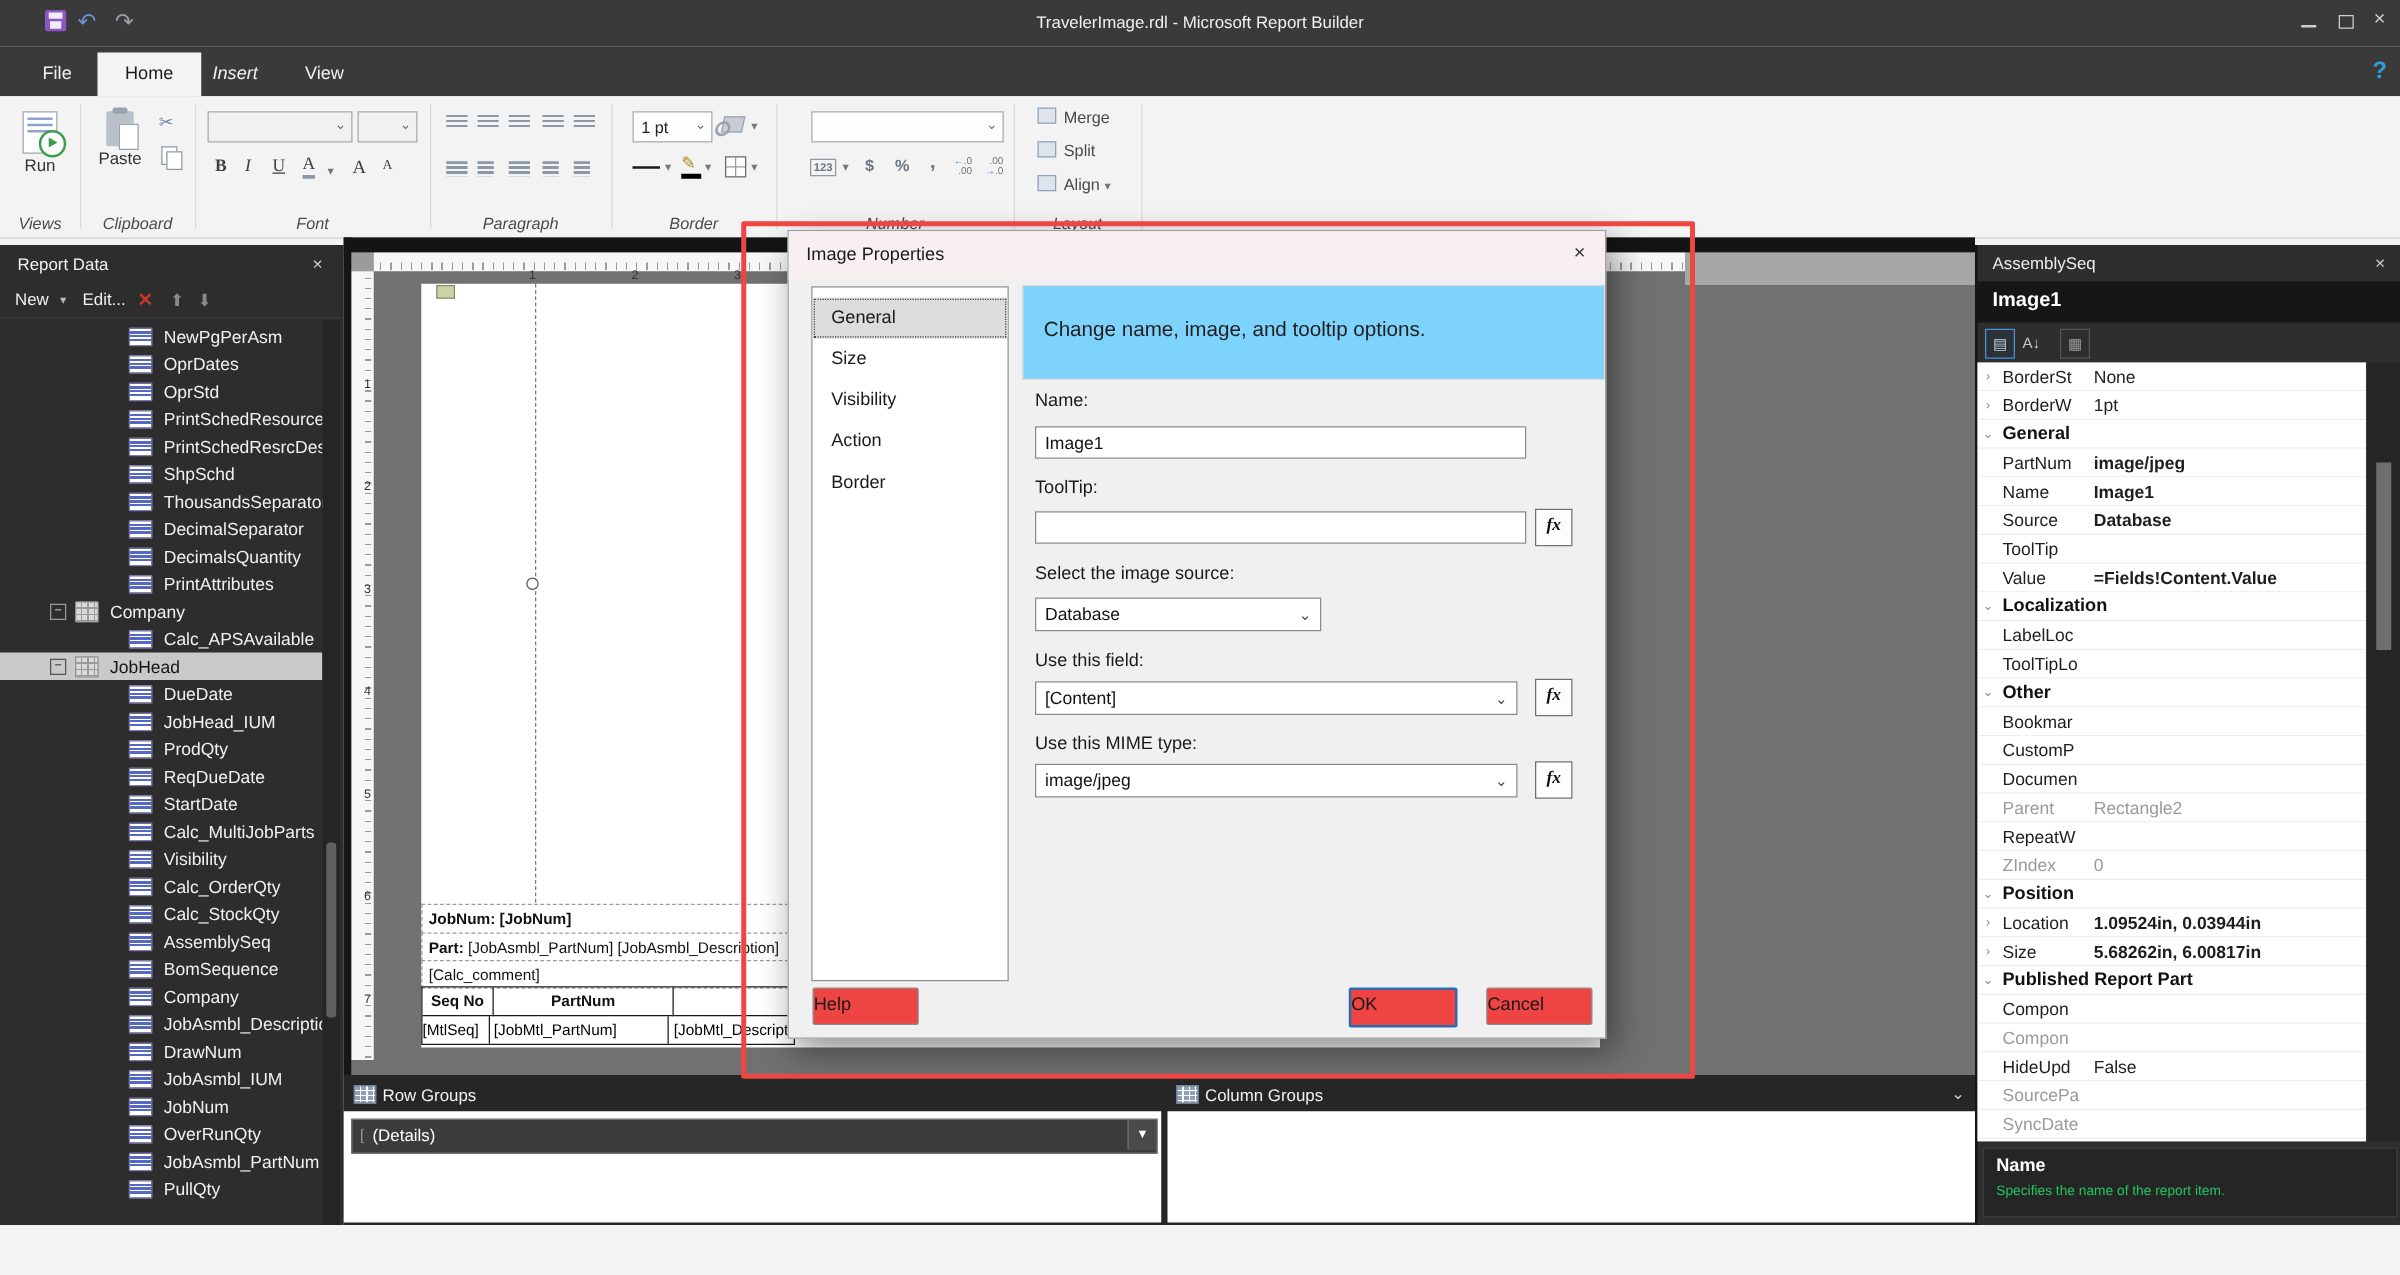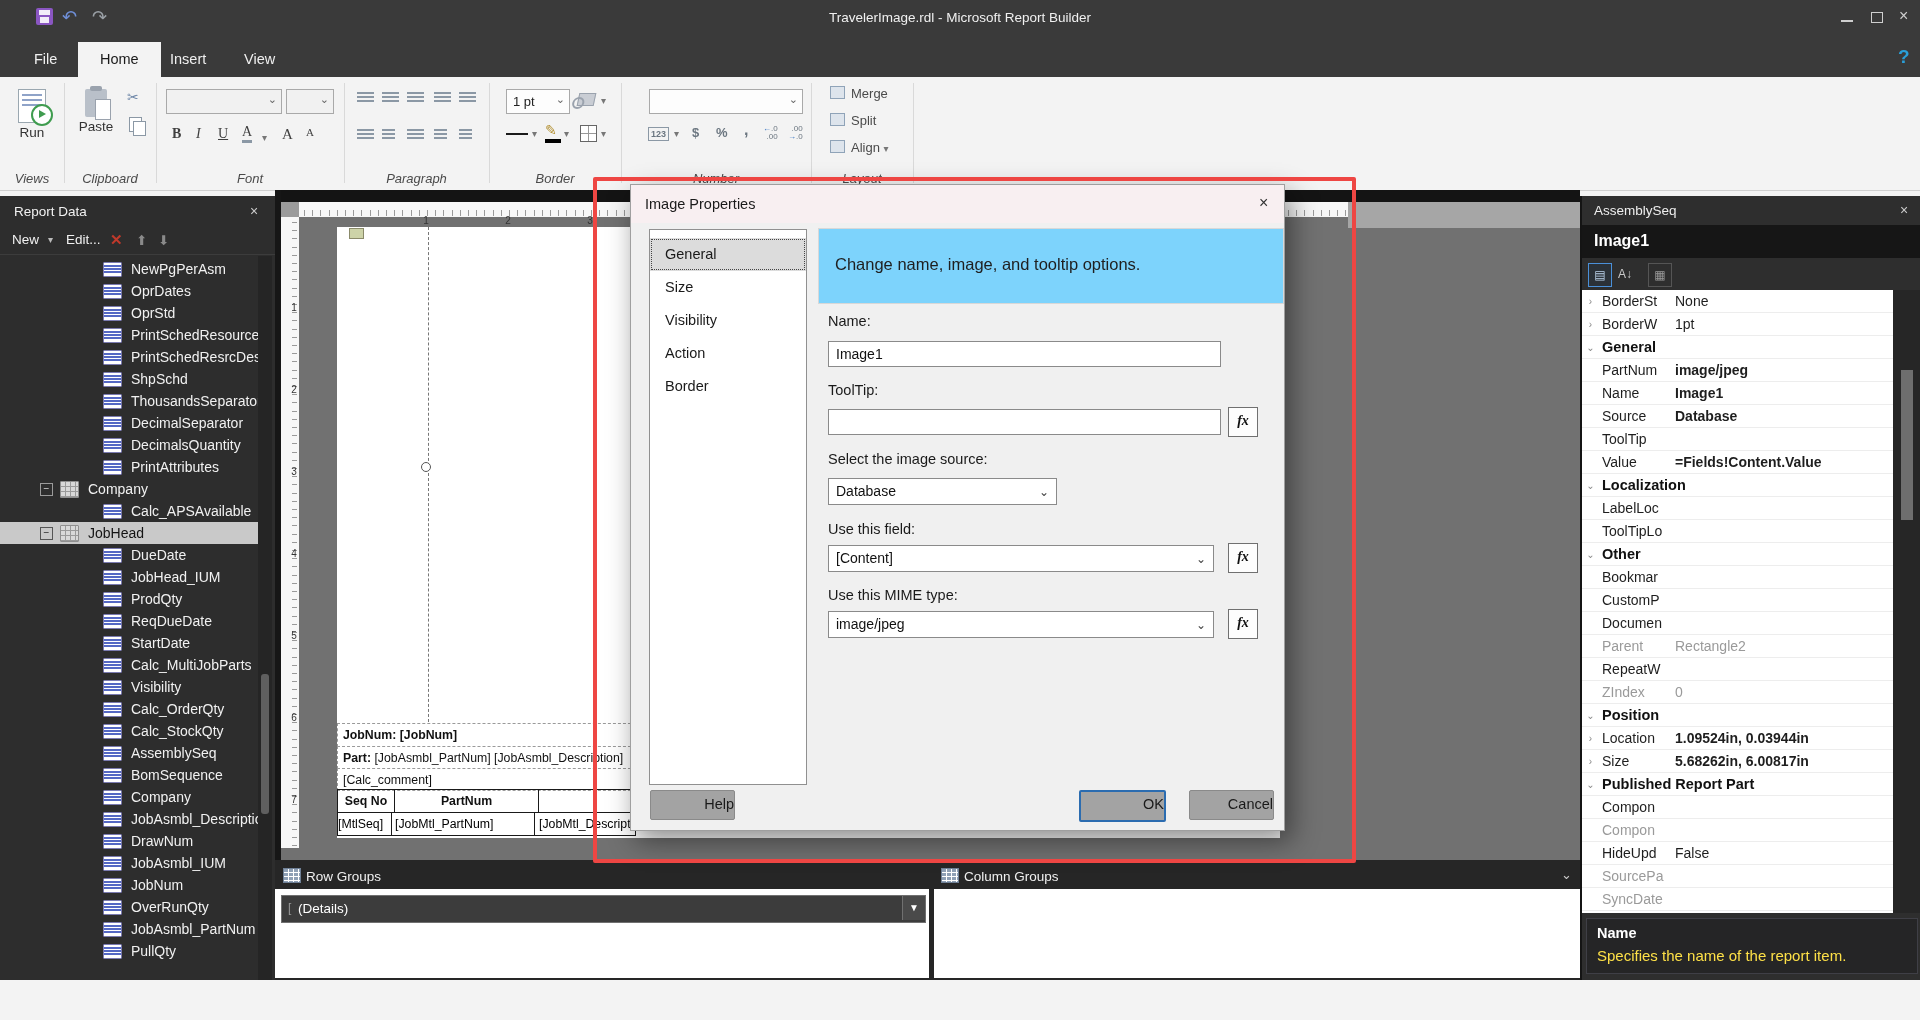--- a/index.html
+++ b/index.html
@@ -17,21 +17,21 @@
   #undo-icon{left:62px;top:6px;font-size:18px;color:#6f8fd8;}
   #redo-icon{left:92px;top:6px;font-size:18px;color:#9aa0a6;}
   #min-btn{left:1841px;top:20px;width:12px;height:2px;background:#cfcfcf;}
   #restore-btn{left:1871px;top:12px;width:10px;height:9px;border:1px solid #cfcfcf;}
   #close-btn{left:1899px;top:7px;font-size:16px;color:#cfcfcf;}
 
   
   #tabrow{left:0;top:37px;width:1920px;height:40px;background:#3a3a3a;}
   .rtab{position:absolute;top:5px;height:35px;line-height:35px;padding:0 22px;font-size:14.5px;color:#f0f0f0;}
   .rtab.active{background:#f3f3f3;color:#1a1a1a;}
-  #tab-file{left:12px;}#tab-home{left:78px;}#tab-insert:{}#tab-insert{left:148px;}#tab-view{left:222px;}
+  #tab-file{left:12px;}#tab-home{left:78px;}#tab-insert:{}#tab-insert{left:148px;font-style:italic;}#tab-view{left:222px;}
   #help-icon{left:1898px;top:46px;font-size:19px;font-weight:bold;color:#2a9fd8;}
 
   
   #ribbon{left:0;top:77px;width:1920px;height:113px;background:#f3f3f3;border-bottom:1px solid #cfcfcf;}
   .gsep{position:absolute;top:6px;height:100px;width:1px;background:#d9d9d9;}
   .glabel{position:absolute;top:94px;height:16px;font-size:13px;color:#4a4a4a;text-align:center;font-style:italic;}
   .bigbtn{position:absolute;top:8px;width:52px;height:84px;text-align:center;font-size:13.5px;color:#333;}
   .doc-icon{position:relative;margin:4px auto 2px;width:26px;height:32px;background:#fff;border:1px solid #9aa7b0;}
   .doc-icon i{position:absolute;left:3px;right:3px;height:2px;background:#8fa3c8;}
   .play-badge{position:absolute;right:-8px;bottom:-4px;width:18px;height:18px;border-radius:50%;
@@ -139,22 +139,22 @@
   #dlg-headtext{left:16px;top:26px;font-size:16.5px;color:#1f1f1f;}
   .dlabel{position:absolute;left:197px;font-size:14.5px;color:#1a1a1a;}
   .dinput{position:absolute;left:197px;width:384px;height:24px;background:#fff;border:1px solid #8a8a8a;
           font-size:14px;color:#111;line-height:24px;padding-left:7px;}
   .dselect{position:absolute;left:197px;height:25px;background:#fff;border:1px solid #8a8a8a;
           font-size:14px;color:#111;line-height:25px;padding-left:7px;}
   .dselect .chev{position:absolute;right:7px;top:1px;color:#444;font-size:12px;}
   .fxbtn{position:absolute;left:597px;width:28px;height:28px;background:#fdfdfd;border:1px solid #707070;
          text-align:center;font-family:"Liberation Serif",serif;font-style:italic;font-weight:bold;
          font-size:14px;line-height:26px;color:#111;}
-  .dbtn{position:absolute;top:605px;width:83px;height:28px;background:#a3a3a3;border:1px solid #8a8a8a;
-        border-radius:2px;text-align:right;line-height:27px;font-size:14.5px;color:#1a1a1a;}
+  .dbtn{position:absolute;top:605px;width:83px;height:28px;background:#ef4444;border:1px solid #8a8a8a;
+        border-radius:2px;text-align:left;line-height:27px;font-size:14.5px;color:#1a1a1a;}
   #btn-ok{border:2px solid #2b6cb0;line-height:25px;}
 
   
   #prop-panel{left:1580px;top:196px;width:340px;height:784px;background:#2e2e2e;border-left:2px solid #141414;}
   #pp-title{left:12px;top:7px;font-size:13.5px;color:#eeeeee;}
   #pp-close{left:318px;top:6px;font-size:14px;color:#cccccc;}
   #pp-itembar{left:0;top:29px;width:340px;height:33px;background:#161616;}
   #pp-item{left:12px;top:7px;font-size:16px;font-weight:bold;color:#fff;}
   #pp-toolbar{left:0;top:62px;width:340px;height:32px;}
   .ppt{position:absolute;top:5px;width:22px;height:22px;text-align:center;line-height:22px;font-size:12px;color:#bcd3ea;}
@@ -166,21 +166,21 @@
   .pg{width:17px;flex:none;text-align:center;color:#8a8a8a;font-size:10px;}
   .pl{width:66px;flex:none;white-space:nowrap;overflow:hidden;padding-left:3px;}
   .pv{flex:1;padding-left:7px;white-space:nowrap;overflow:hidden;}
   .pv.bold{font-weight:bold;}
   .pv.gray,.pl.gray{color:#9a9a9a;}
   .prow.cat .pl{font-weight:bold;width:auto;overflow:visible;font-size:14.5px;color:#111;}
   #pp-scroll{left:311px;top:94px;width:29px;height:623px;background:#262626;}
   #pp-thumb{left:8px;top:80px;width:12px;height:150px;background:#6e6e6e;}
   #pp-desc{left:4px;top:722px;width:330px;height:54px;background:#252526;border:1px solid #3f3f46;}
   #pp-desc-title{left:10px;top:6px;font-size:14.5px;font-weight:bold;color:#fff;}
-  #pp-desc-text{left:10px;top:28px;font-size:15px;color:#fde047;}
+  #pp-desc-text{left:10px;top:28px;font-size:11px;color:#22c55e;}
 
   
   #groups{left:275px;top:860px;width:1305px;height:120px;background:#262626;}
   .grp-ico{position:absolute;top:8px;width:16px;height:13px;border:1px solid #6f8096;
      background:repeating-linear-gradient(90deg,transparent 0 4px,#fff 4px 5px),
                 repeating-linear-gradient(transparent 0 3px,#fff 3px 4px),#8fa0b5;}
   .grp-label{position:absolute;top:9px;font-size:13.5px;color:#f0f0f0;}
   #grp-chev{left:1286px;top:7px;color:#cccccc;font-size:13px;}
   #row-pane{left:0;top:29px;width:654px;height:89px;background:#fff;}
   #col-pane{left:659px;top:29px;width:646px;height:89px;background:#fff;}

